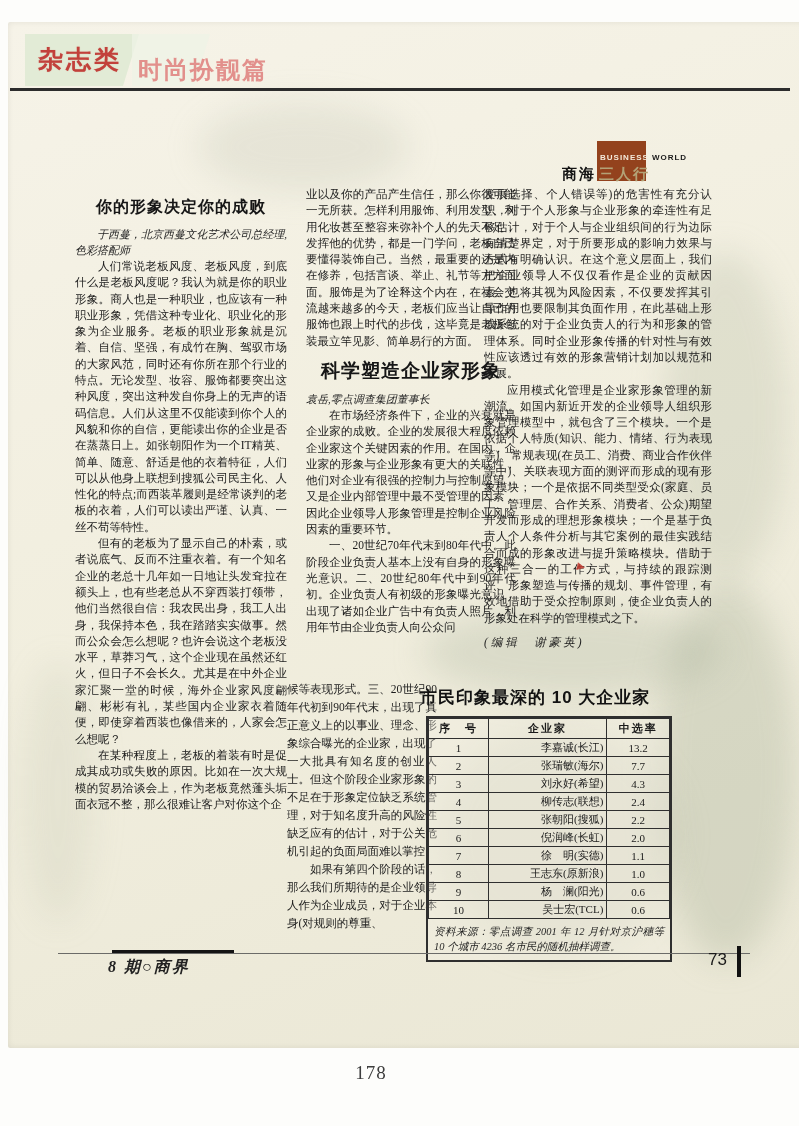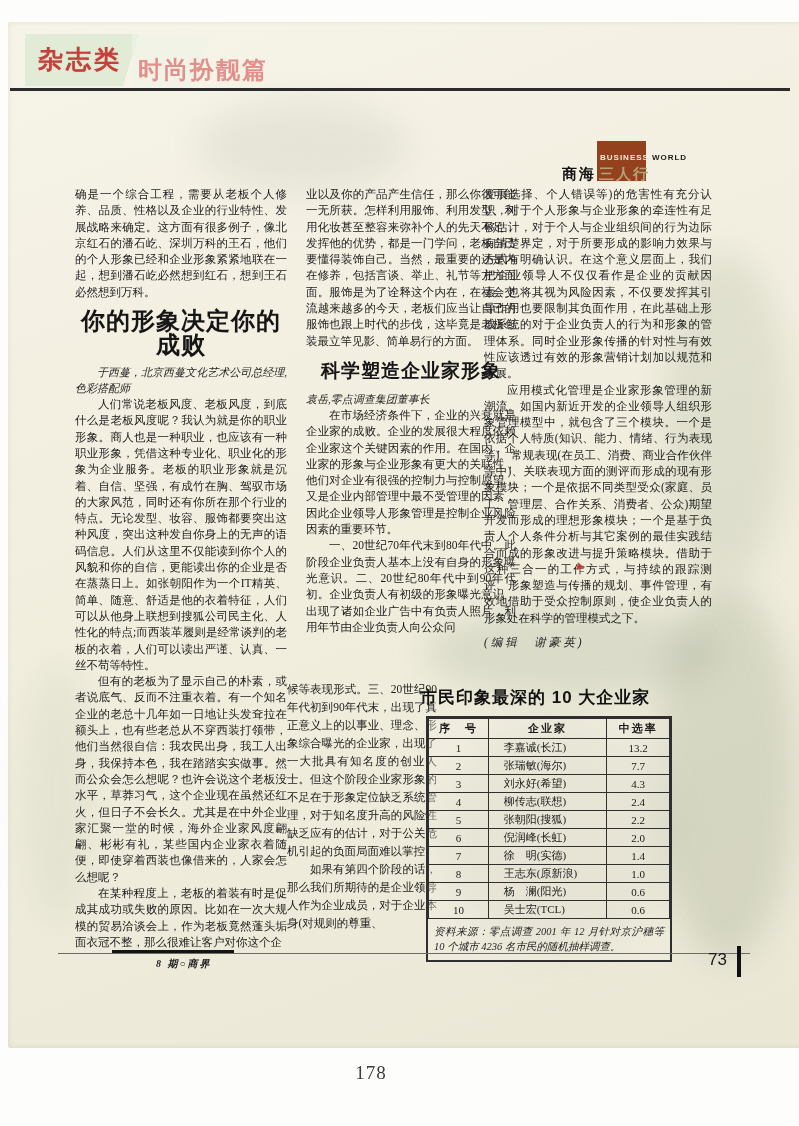--- a/index.html
+++ b/index.html
@@ -50,47 +50,47 @@
   
   .col{position:absolute;text-align:justify;color:#1c1c1c;overflow:hidden;}
   .col p{margin:0;text-indent:2em;font-size:11.5px;line-height:16.3px;}
   .col p.flush{text-indent:0;}
   .col1{left:67px;top:164px;width:212px;height:788px;}
   .col2a{left:279px;top:164px;width:210px;height:494px;margin-left:19px;}
   .col2b{left:279px;top:658px;width:150px;height:292px;}
   .col2b p{font-size:11.5px;line-height:18px;}
   .col3{left:476px;top:164px;width:228px;height:534px;}
   .col-head{font-family:"Liberation Sans",sans-serif;font-weight:700;color:#161616;
-    text-align:center;margin:9px 0 7px;font-size:24px;letter-spacing:1px;text-indent:0;line-height:24px;}
+    text-align:center;margin:9px 0 7px;font-size:16px;letter-spacing:1px;text-indent:0;line-height:24px;}
   .col-head2{font-size:19px;margin:10px 0 8px;}
   .byline{font-style:italic;font-size:11px !important;line-height:16px !important;color:#262626;}
   .editor-note{text-indent:0 !important;text-align:left;padding-right:14px;margin-top:8px !important;
     font-style:italic;letter-spacing:3px;}
 
   .red-mark{position:absolute;left:569px;top:541px;width:0;height:0;
     border-left:8px solid #c2382e;border-top:4px solid transparent;border-bottom:4px solid transparent;
     transform:rotate(12deg);opacity:.85;}
 
   
   .tablewrap{position:absolute;left:412px;top:664px;width:258px;}
   .table-title{font-family:"Liberation Sans",sans-serif;font-weight:700;font-size:17px;
     letter-spacing:1px;color:#121212;text-align:left;white-space:nowrap;}
   .table-box{margin:7px auto 0;width:242px;border:2px solid #2f2f2f;background:rgba(244,241,228,0.35);}
   table.rank{border-collapse:collapse;width:100%;font-size:11px;color:#1a1a1a;}
   table.rank th, table.rank td{border:1px solid #2f2f2f;padding:0 3px;height:17px;text-align:center;}
   table.rank th{font-weight:700;height:19px;letter-spacing:2px;}
-  table.rank td.name{text-align:left;padding-left:15px;}
+  table.rank td.name{text-align:right;padding-left:15px;}
   .source{padding:5px 6px 6px;font-size:10.5px;font-style:italic;line-height:15px;
     color:#1e1e1e;text-align:justify;}
 
   
   .footer-thin{position:absolute;left:50px;top:931px;width:692px;height:1px;background:#6b6b68;}
   .footer-thick{position:absolute;left:104px;top:928px;width:122px;height:3px;background:#141414;}
   .footer-left{position:absolute;left:100px;top:935px;font-style:italic;font-weight:700;
-    font-size:10px;letter-spacing:2px;color:#222;margin-left:48px;}
+    font-size:16px;letter-spacing:2px;color:#222;}
   .footer-page{position:absolute;left:700px;top:928px;font-family:"Liberation Sans",sans-serif;
     font-size:17px;color:#1a1a1a;}
   .pagebar{position:absolute;left:29px;top:-4px;width:4px;height:31px;background:#111;display:block;}
   .bottom-number{position:absolute;left:0;top:1062px;width:742px;text-align:center;
     font-size:19px;letter-spacing:1px;color:#3d3d3d;}
 </style>
 </head>
 <body>
 
 <div class="canvas">
@@ -111,21 +111,20 @@
 
     <div class="brand-box"></div>
     <div class="brand-line1">
       <span class="b-business">BUSINESS</span><span class="b-world">WORLD</span>
     </div>
     <div class="brand-line2">
       <span class="b-shanghai">商海</span><span class="b-sanrenxing">三人行</span>
     </div>
 
     <div class="col col1">
-      <p class="flush">确是一个综合工程，需要从老板个人修养、品质、性格以及企业的行业特性、发展战略来确定。这方面有很多例子，像北京红石的潘石屹、深圳万科的王石，他们的个人形象已经和企业形象紧紧地联在一起，想到潘石屹必然想到红石，想到王石必然想到万科。</p>
       <div class="col-head">你的形象决定你的成败</div>
       <p class="byline">于西蔓，北京西蔓文化艺术公司总经理,色彩搭配师</p>
       <p>人们常说老板风度、老板风度，到底什么是老板风度呢？我认为就是你的职业形象。商人也是一种职业，也应该有一种职业形象，凭借这种专业化、职业化的形象为企业服务。老板的职业形象就是沉着、自信、坚强，有成竹在胸、驾驭市场的大家风范，同时还有你所在那个行业的特点。无论发型、妆容、服饰都要突出这种风度，突出这种发自你身上的无声的语码信息。人们从这里不仅能读到你个人的风貌和你的自信，更能读出你的企业是否在蒸蒸日上。如张朝阳作为一个IT精英、简单、随意、舒适是他的衣着特征，人们可以从他身上联想到搜狐公司民主化、人性化的特点;而西装革履则是经常谈判的老板的衣着，人们可以读出严谨、认真、一丝不苟等特性。</p>
       <p>但有的老板为了显示自己的朴素，或者说底气、反而不注重衣着。有一个知名企业的老总十几年如一日地让头发耷拉在额头上，也有些老总从不穿西装打领带，他们当然很自信：我农民出身，我工人出身，我保持本色，我在踏踏实实做事。然而公众会怎么想呢？也许会说这个老板没水平，草莽习气，这个企业现在虽然还红火，但日子不会长久。尤其是在中外企业家汇聚一堂的时候，海外企业家风度翩翩、彬彬有礼，某些国内企业家衣着随便，即使穿着西装也像借来的，人家会怎么想呢？</p>
       <p>在某种程度上，老板的着装有时是促成其成功或失败的原因。比如在一次大规模的贸易洽谈会上，作为老板竟然蓬头垢面衣冠不整，那么很难让客户对你这个企</p>
     </div>
 
     <div class="col col2a">
       <p class="flush">业以及你的产品产生信任，那么你很可能一无所获。怎样利用服饰、利用发型、利用化妆甚至整容来弥补个人的先天不足，发挥他的优势，都是一门学问，老板自己要懂得装饰自己。当然，最重要的还是内在修养，包括言谈、举止、礼节等方方面面。服饰是为了诠释这个内在，在社会交流越来越多的今天，老板们应当让自己的服饰也跟上时代的步伐，这毕竟是老板包装最立竿见影、简单易行的方面。</p>
       <div class="col-head col-head2">科学塑造企业家形象</div>
@@ -185,21 +184,21 @@
                 <td>2.2</td>
               </tr>
             <tr>
                 <td>6</td>
                 <td class="name">倪润峰(长虹)</td>
                 <td>2.0</td>
               </tr>
             <tr>
                 <td>7</td>
                 <td class="name">徐　明(实德)</td>
-                <td>1.4</td>
+                <td>1.1</td>
               </tr>
             <tr>
                 <td>8</td>
                 <td class="name">王志东(原新浪)</td>
                 <td>1.0</td>
               </tr>
             <tr>
                 <td>9</td>
                 <td class="name">杨　澜(阳光)</td>
                 <td>0.6</td>

